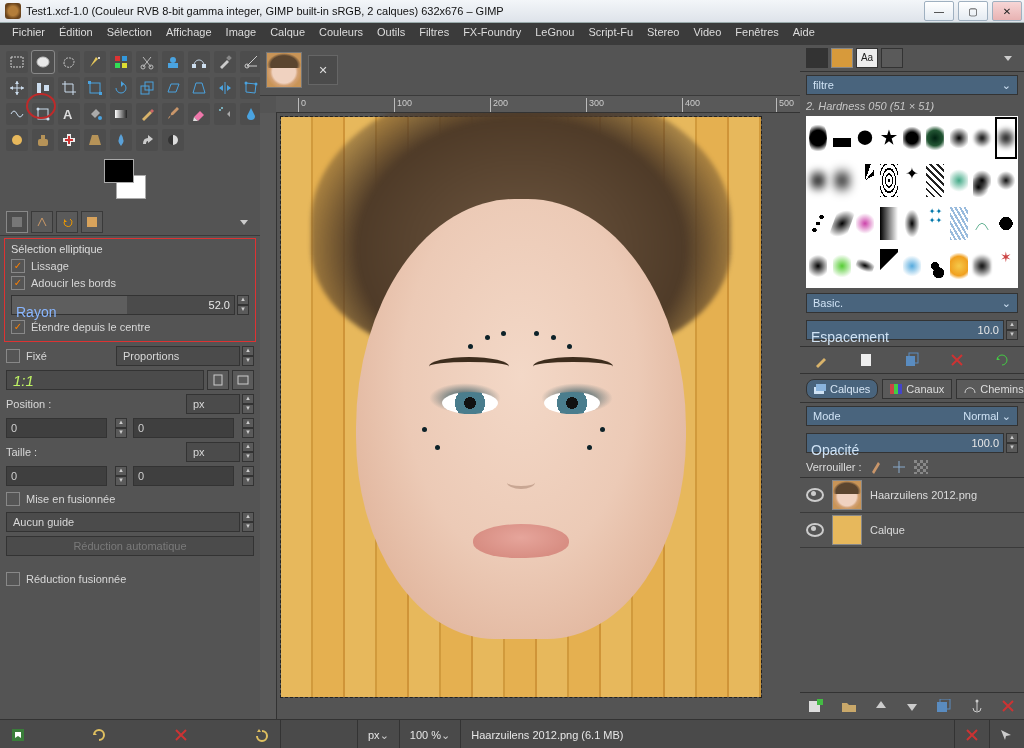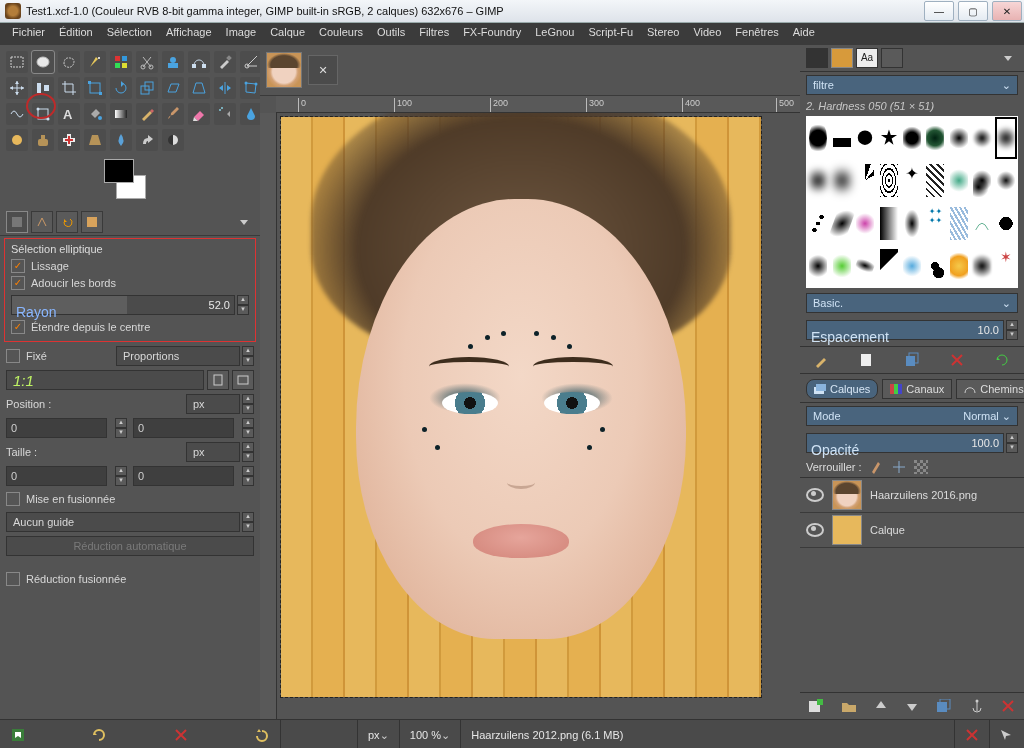--- a/index.html
+++ b/index.html
@@ -815,21 +815,21 @@
               </pattern>
             </defs>
           </svg>
       </div>
       <div class="layerlist">
         <div class="layerrow">
           <div class="eye-ic"></div>
           <div class="laythumb" style="position:relative;overflow:hidden">
               <div class="miniface"></div>
             </div>
-          <span class="layname">Haarzuilens 2016.png</span>
+          <span class="layname">Haarzuilens 2012.png</span>
         </div>
         <div class="layerrow">
           <div class="eye-ic"></div>
           <div class="laythumb solid"></div>
           <span class="layname">Calque</span>
         </div>
       </div>
       <div class="right-bottom">
         <svg width="16" height="14">
             <rect x="1" y="2" width="11" height="11" fill="#ddd"></rect>

